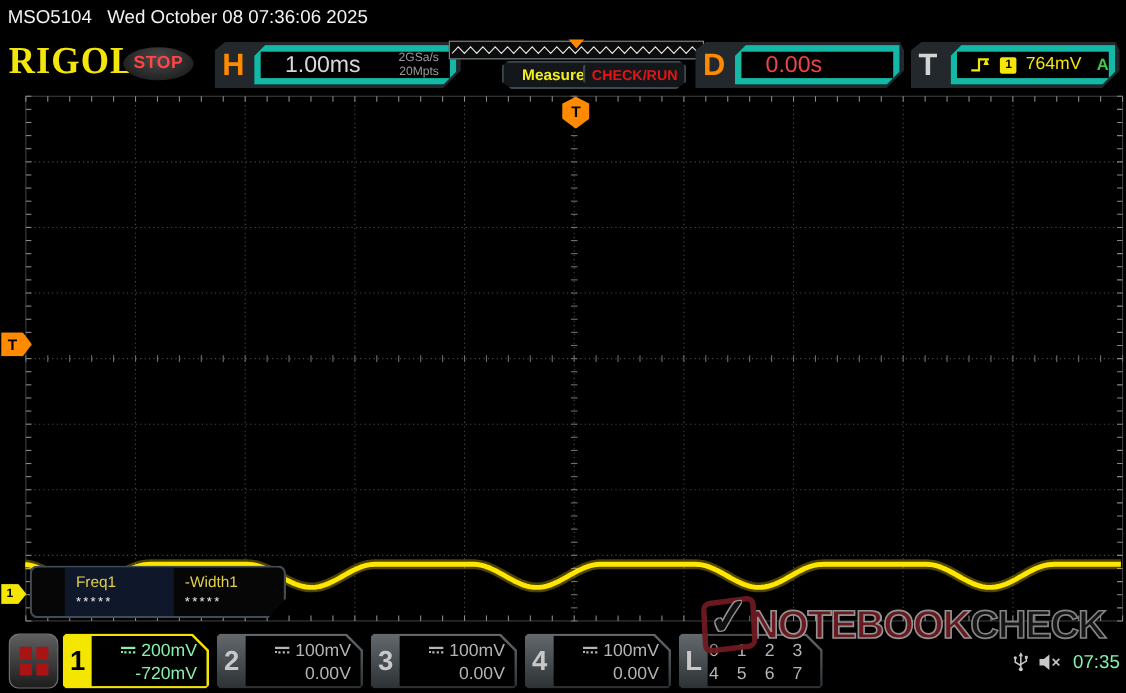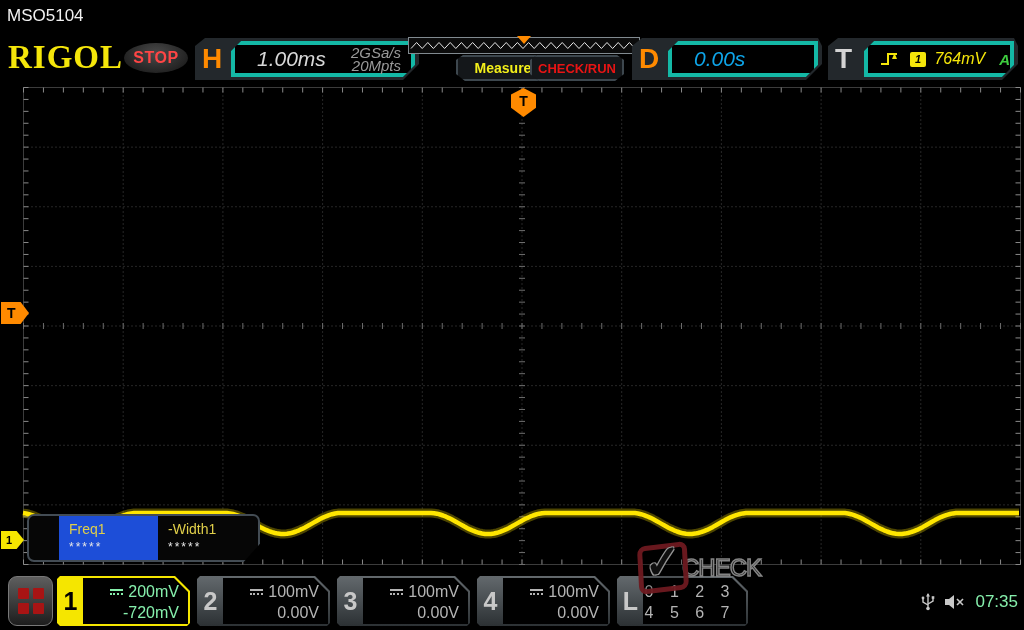--- a/index.html
+++ b/index.html
@@ -8,38 +8,38 @@
   #app { position:relative; width:1024px; height:630px; background:#000; overflow:hidden; }
 
   
   .statusbar { position:absolute; left:0; top:0; width:1024px; height:32px; color:#f2f2f2;
                font-size:17px; display:flex; align-items:center; gap:14px; padding-left:7px; }
 
   
   .toolbar { position:absolute; left:0; top:32px; width:1024px; height:52px; background:#000; }
   .brand { position:absolute; left:8px; top:6px; font-family:"Liberation Serif", serif;
            font-weight:bold; font-size:33px; letter-spacing:1px; color:#f5e60a; transform:scaleY(1.05); }
-  .stopbadge { position:absolute; left:124px; top:11px; width:64px; height:30px; border-radius:50%;
+  .stopbadge { position:absolute; left:112px; top:11px; width:64px; height:30px; border-radius:50%;
                background:radial-gradient(ellipse at 50% 35%, #4a4a4a, #202020 75%);
                display:flex; align-items:center; justify-content:center;
                color:#ff4545; font-weight:bold; font-size:16px; letter-spacing:0.5px; }
 
   .panel { position:absolute; top:6px; height:42px; background:#23282c;
            clip-path:polygon(10px 0, calc(100% - 4px) 0, 100% 8px, 100% calc(100% - 16px), calc(100% - 16px) 100%, 0 100%, 0 8px); }
   .panel .plabel { position:absolute; left:7px; top:5px; font-size:28px; font-weight:bold; }
   .panel .inner { position:absolute; left:36px; top:3px; bottom:3px; right:4px; background:#000;
-                  border:4px solid #14b8a6;
+                  border:6px solid #14b8a6;
                   clip-path:polygon(10px 0, 100% 0, 100% calc(100% - 12px), calc(100% - 12px) 100%, 0 100%, 0 10px);
-                  display:flex; align-items:center;font-style:italic; }
+                  display:flex; align-items:center; }
   .orange { color:#ff8a00; }
   .h-panel { left:195px; width:224px; }
   .h-time { font-size:21px; color:#d8d8d8; margin-left:22px; flex:1; }
-  .h-rates { text-align:right; margin-right:10px; color:#9a9a9a; font-size:15px; line-height:13px; }
+  .h-rates { text-align:right; margin-right:10px; color:#9a9a9a; font-size:11px; line-height:13px; }
   .d-panel { left:632px; width:190px; }
-  .d-value { font-size:21px; color:#0ea5e9; margin-left:22px; }
+  .d-value { font-size:21px; color:#ef4444; margin-left:22px; }
   .t-panel { left:828px; width:190px; }
   .t-panel .plabel { color:#d4d4d4; }
   .t-inner { gap:8px; padding-left:12px; }
   .t-level { color:#f5e60a; font-size:16px;text-align:center; }
   .t-mode { color:#3ecc3e; font-weight:bold; font-size:15px; margin-left:6px; }
   .src-badge { width:17px; height:15px; background:#f5e60a; border-radius:2px; color:#000;
                font-size:11px; font-weight:bold; display:flex; align-items:center; justify-content:center; }
 
   .toolbtn { position:absolute; top:23px; width:94px; height:26px; background:#14171a;
              border:0; clip-path:polygon(7px 0, calc(100% - 7px) 0, 100% 5px, 100% calc(100% - 7px), calc(100% - 9px) 100%, 9px 100%, 0 calc(100% - 7px), 0 5px);
@@ -68,21 +68,21 @@
   .ch1-ground { left:1px; top:531px; width:23px; height:18px; background:#f5e600;
                 clip-path:polygon(0 0, 68% 0, 100% 50%, 68% 100%, 0 100%);
                 font-size:11px; display:flex; align-items:center; padding-left:5px; }
 
   
   .meas-popup { position:absolute; left:27px; top:514px; width:233px; height:48px; z-index:5;
                 background:#060606; border:2px solid #434c54; border-radius:7px;
                 clip-path:polygon(0 0, 100% 0, 100% 62%, 93% 100%, 0 100%);
                 display:flex; padding-left:30px; overflow:hidden; }
   .meas-cell { width:99px; padding:5px 0 0 10px; }
-  .meas-red { background:#1d4ed8; }
+  .meas-red { background:#0f172a; }
   .meas-name { color:#e0cf4a; font-size:14px; }
   .meas-val { color:#e6e6e6; font-size:12px; letter-spacing:2px; margin-top:3px; }
 
   
   .chanbar { position:absolute; left:0; top:576px; width:1024px; height:50px; z-index:2; }
   .menu-btn { position:absolute; left:8px; top:0; width:45px; height:50px; border-radius:9px;
               background:linear-gradient(#5e5e5e, #1d1d1d); border:1px solid #787878;
               display:flex; align-items:center; justify-content:center; cursor:pointer; }
   .menu-grid { width:26px; height:26px; display:grid; grid-template-columns:11px 11px; grid-template-rows:11px 11px; gap:4px; }
   .menu-grid span { background:#a81414; border-radius:1px; }
@@ -118,30 +118,31 @@
   .watermark { position:absolute; left:638px; top:544px; z-index:30; display:flex; align-items:center;
                pointer-events:none; opacity:0.96; }
   .wm-shield { width:50px; height:48px; border:5px solid #6d1a20; border-radius:8px;
                transform:rotate(-7deg) skewX(-4deg); margin-right:-6px;
                display:flex; align-items:center; justify-content:center; background:rgba(0,0,0,0.25); }
   .wm-check { color:#101010; font-size:44px; font-weight:bold; line-height:1;
               text-shadow:-1px -1px 0 #9a9a9a, 1px -1px 0 #9a9a9a, -1px 1px 0 #9a9a9a, 1px 1px 0 #9a9a9a;
               margin-top:-12px; }
   .wm-word1 { font-size:36px; font-weight:900; letter-spacing:-1px; color:#6d1a20;
               -webkit-text-stroke:1.5px #9a9a9a; }
-  .wm-word2 { font-size:24px; font-weight:400; letter-spacing:-1px; color:#161616;
+  .wm-word2 { font-size:36px; font-weight:700; letter-spacing:-1px; color:#161616;
               -webkit-text-stroke:1.5px #8a8a8a; }
 </style>
 </head>
 <body>
 
 <div id="app">
 
   <div class="statusbar">
     <span>MSO5104</span>
+    <span>Wed October 08 07:36:06 2025</span>
   </div>
 
   <div class="toolbar">
     <div class="brand">RIGOL</div>
     <div class="stopbadge">STOP</div>
 
     <div class="panel h-panel">
       <div class="plabel orange">H</div>
       <div class="inner">
         <span class="h-time">1.00ms</span>
@@ -564,16 +565,17 @@
       <line x1="13" y1="5" x2="19" y2="11" stroke="#c8c8c8" stroke-width="1.6"></line>
       <line x1="19" y1="5" x2="13" y2="11" stroke="#c8c8c8" stroke-width="1.6"></line>
     </svg>
     <span class="tray-time">07:35</span>
   </div>
 
   <div class="watermark">
     <div class="wm-shield">
       <span class="wm-check">✓</span>
     </div>
+    <span class="wm-word1">NOTEBOOK</span>
       <span class="wm-word2">CHECK</span>
   </div>
 
 </div>
 
 </body></html>

